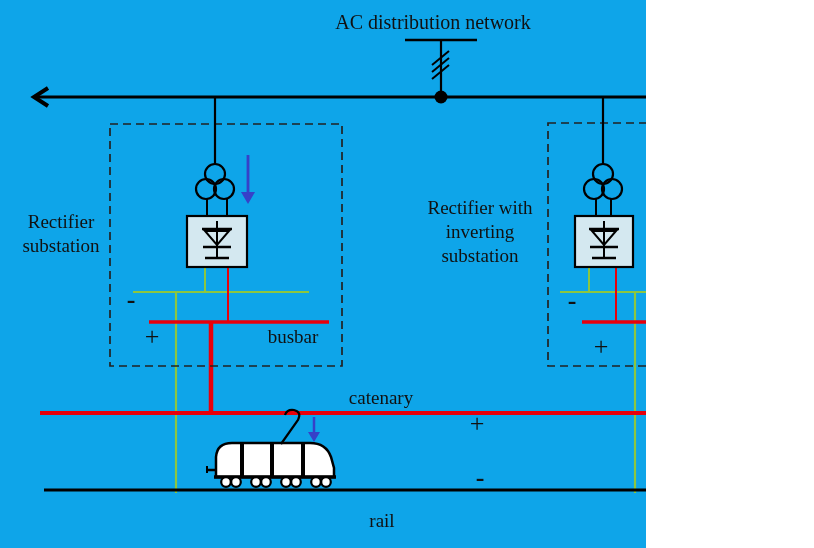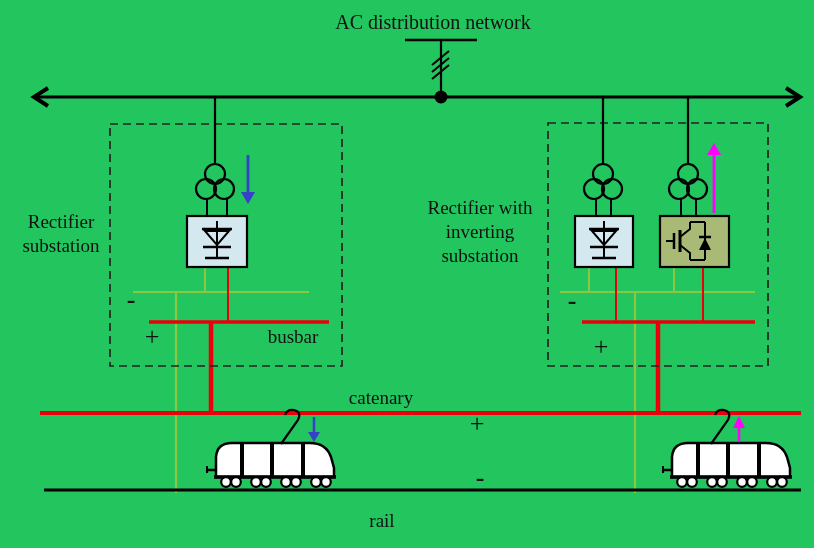--- a/index.html
+++ b/index.html
@@ -1,16 +1,16 @@
 <!DOCTYPE html>
 <html><head>
 <meta charset="utf-8">
 <style>
   html,body{margin:0;padding:0;background:#fff;}
-  .stage{width:814px;height:548px;position:relative;background:#22c55e;overflow:hidden;}
+  .stage{width:646px;height:548px;position:relative;background:#0ea5e9;overflow:hidden;}
   svg{display:block;font-family:"Liberation Serif","DejaVu Serif",serif;}
   text{fill:#111;}
   .lbl{font-size:19px;}
   .title{font-size:20px;}
   .sign{font-size:26px;}
   .sign-bold{font-size:26px;font-weight:bold;}
 </style>
 </head>
 <body>
 

